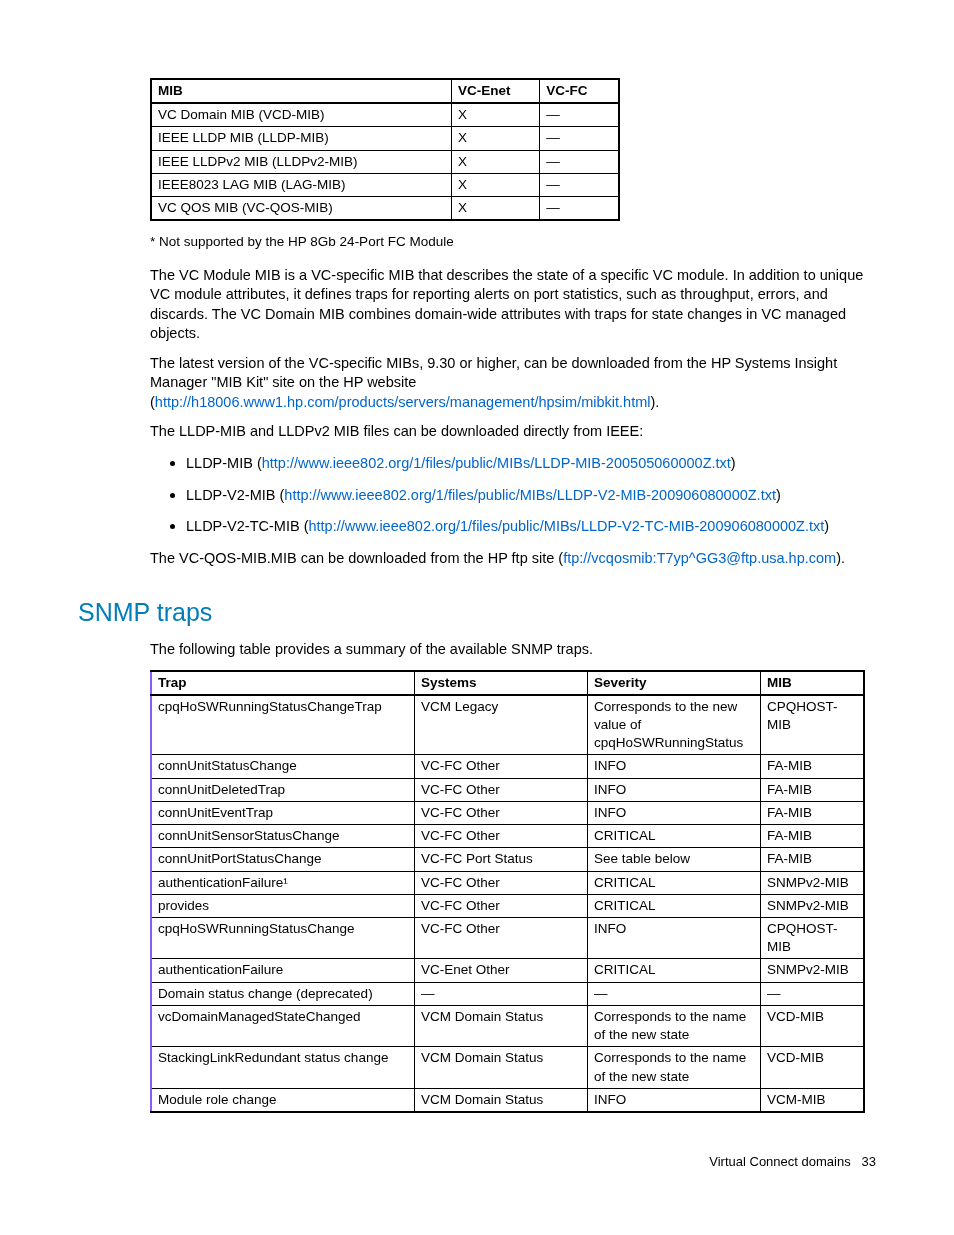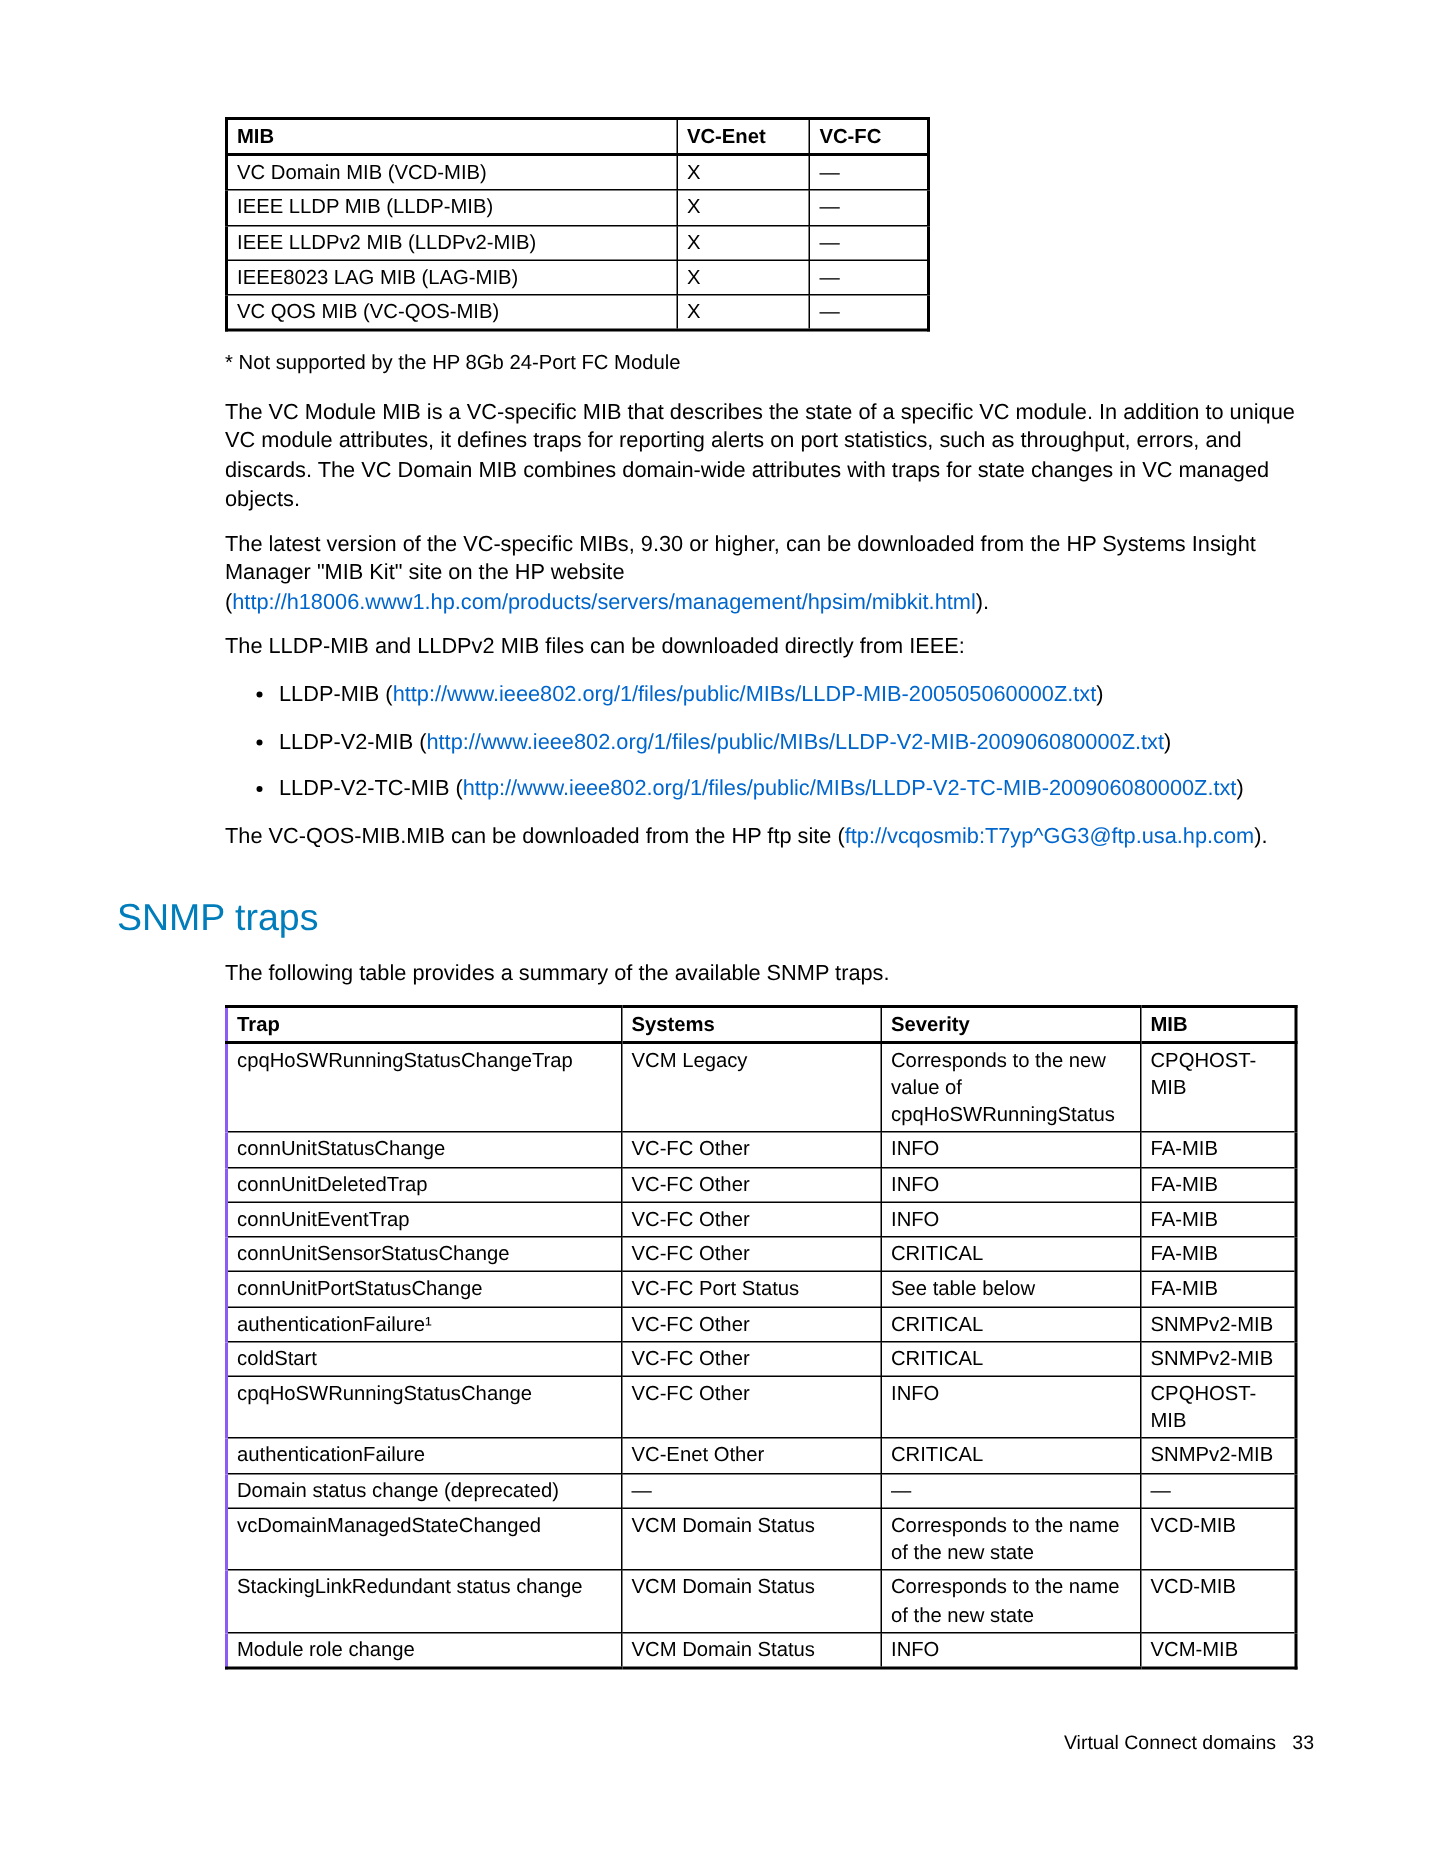--- a/index.html
+++ b/index.html
@@ -182,21 +182,21 @@
         <td>See table below</td>
         <td>FA-MIB</td>
       </tr>
       <tr>
         <td>authenticationFailure¹</td>
         <td>VC-FC Other</td>
         <td>CRITICAL</td>
         <td>SNMPv2-MIB</td>
       </tr>
       <tr>
-        <td>coldStart</td>
+        <td>provides</td>
         <td>VC-FC Other</td>
         <td>CRITICAL</td>
         <td>SNMPv2-MIB</td>
       </tr>
       <tr>
         <td>cpqHoSWRunningStatusChange</td>
         <td>VC-FC Other</td>
         <td>INFO</td>
         <td>CPQHOST-MIB</td>
       </tr>

